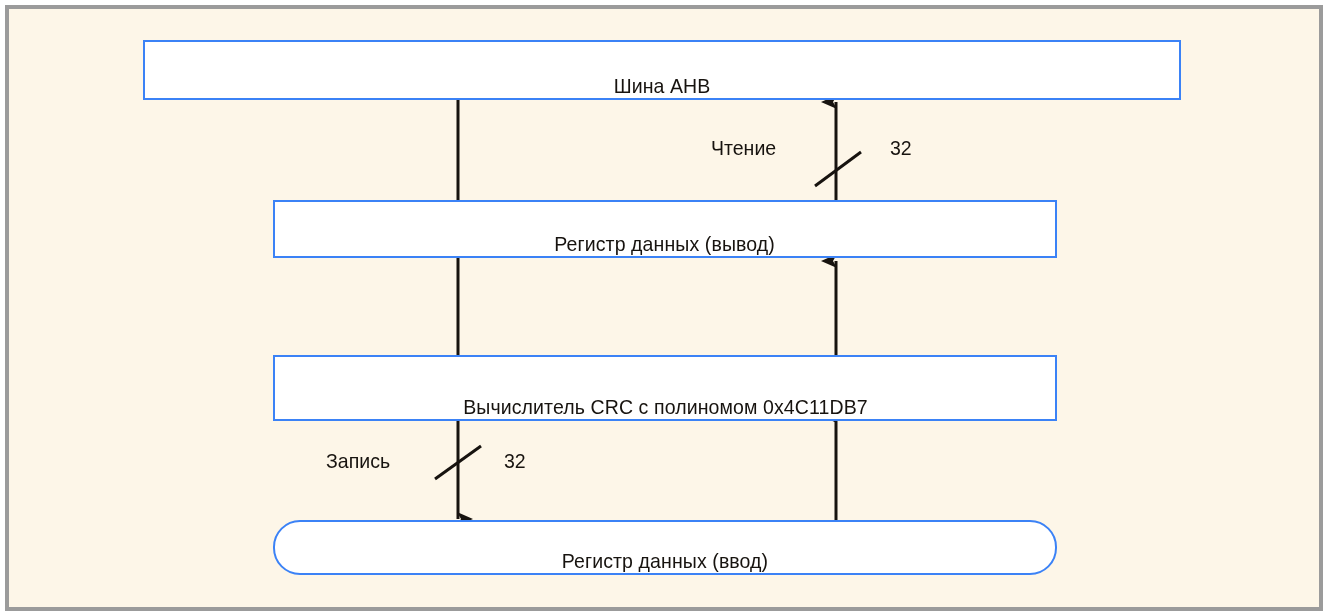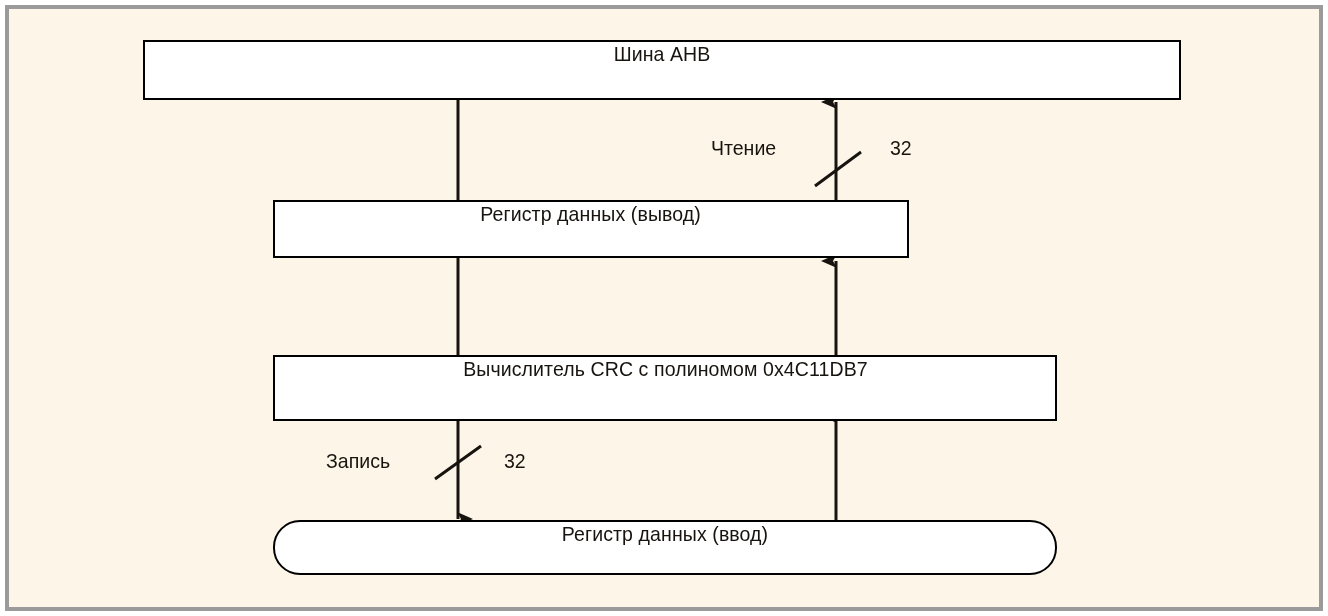--- a/index.html
+++ b/index.html
@@ -19,36 +19,36 @@
     background:#fdf6e8;
   }
   #stage{
     position:absolute;
     left:0;top:0;width:1328px;height:616px;
   }
   .box{
     position:absolute;
     box-sizing:border-box;
     background:#ffffff;
-    border:2px solid #000000;
+    border:2px solid #3b82f6;
     display:flex;
-    align-items:flex-start;
+    align-items:flex-end;
     justify-content:center;
     z-index:4;
   }
   .box .boxlabel{
     font-size:21px;
     color:#17130f;
     letter-spacing:0.1px;
     white-space:nowrap;
     font-stretch:condensed;
     transform:scaleX(0.93);
   }
   #box-ahb      {left:143px; top:40px;  width:1038px; height:60px;}
-  #box-dr-out   {left:273px; top:200px; width:636px;  height:58px;}
+  #box-dr-out   {left:273px; top:200px; width:784px;  height:58px;}
   #box-crc      {left:273px; top:355px; width:784px;  height:66px;}
   #box-dr-in    {left:273px; top:520px; width:784px;  height:55px;border-radius:27px;}
 
   .conn{position:absolute;z-index:2;overflow:visible;}
 
   .lbl{
     position:absolute;
     font-size:21px;
     color:#17130f;
     white-space:nowrap;

